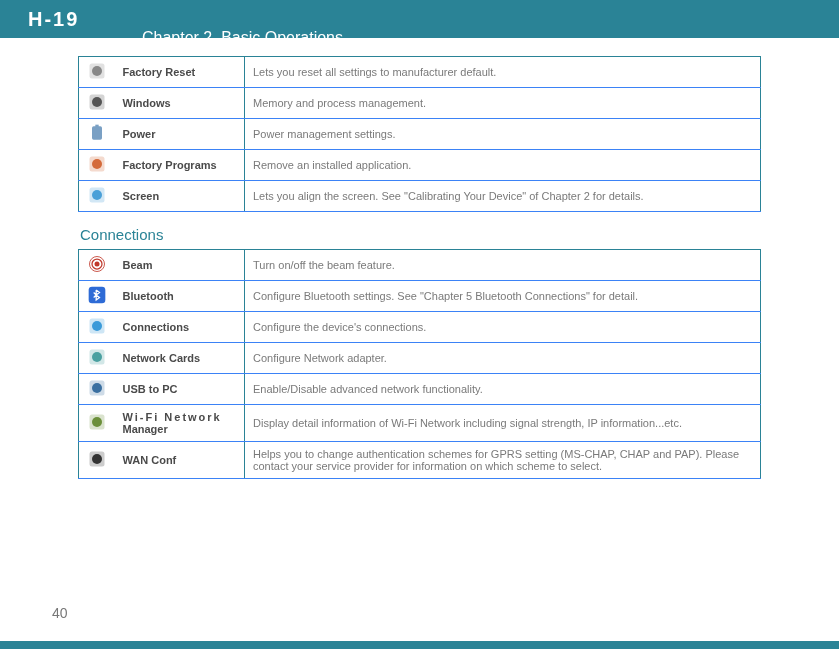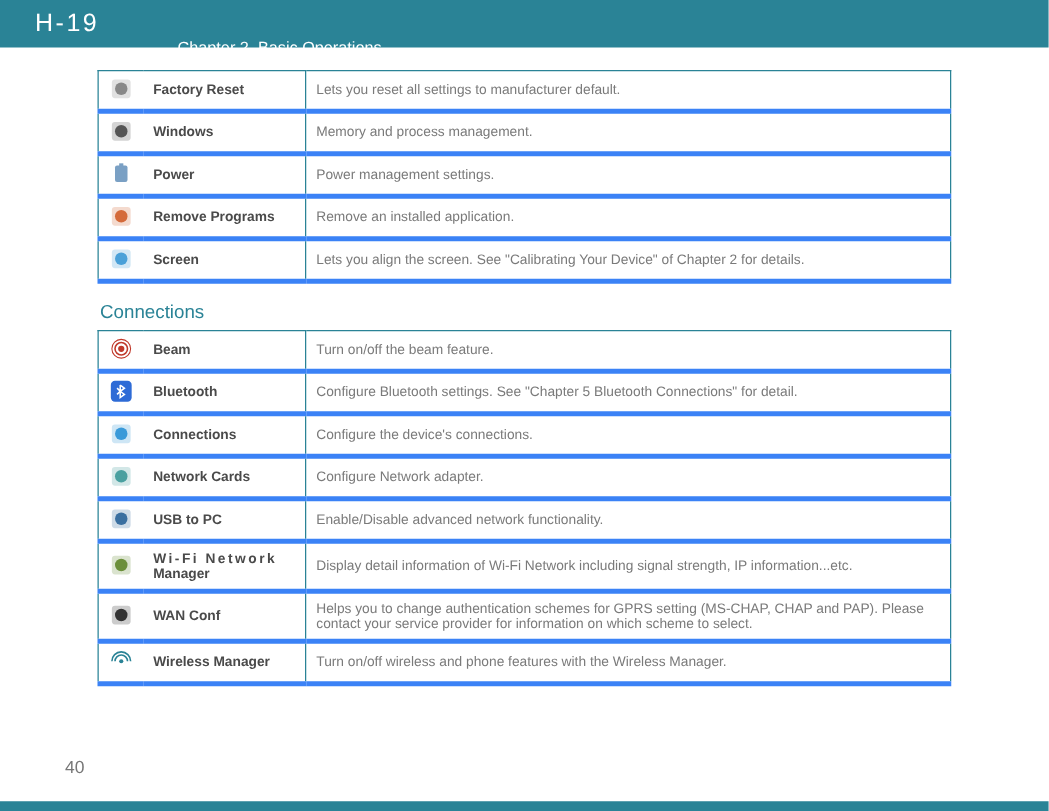--- a/index.html
+++ b/index.html
@@ -14,28 +14,28 @@
   .header-bar {
     background: #2a8396;
     height: 38px;
     width: 100%;
     display: flex;
     align-items: center;
     color: #fff;
   }
   .logo {
     font-family: Arial, sans-serif;
-    font-weight: normal;
+    font-weight: bold;
     font-size: 20px;
     letter-spacing: 2px;
     padding-left: 28px;
     width: 130px;
   }
   .chapter-title {
-    font-size: 13px;
+    font-size: 16px;
     font-weight: normal;
     padding-left: 12px;
     margin-top: 37px;
   }
   .content {
     padding: 18px 78px 0 78px;
   }
   .section-heading {
     color: #2a8396;
     font-size: 15px;
@@ -43,21 +43,21 @@
     margin: 14px 0 6px 2px;
   }
   table.settings {
     width: 100%;
     border-collapse: collapse;
     border: 1.5px solid #2a8396;
     table-layout: fixed;
   }
   table.settings td {
     border-top: 1px solid #2a8396;
-    border-bottom: 4px solid #3b82f6;
+    border-bottom: 1px solid #3b82f6;
     font-size: 11px;
     color: #666;
     padding: 6px 8px;
     vertical-align: middle;
   }
   table.settings tr:first-child td { border-top: none; }
   table.settings td.icon-cell {
     width: 36px;
     text-align: center;
     padding: 4px 2px;
@@ -135,21 +135,21 @@
                 <rect x="10" y="2" width="4" height="3" fill="#7aa0c4"></rect>
               </svg></span></td>
           <td class="name-cell">Power</td>
           <td class="desc-cell">Power management settings.</td>
         </tr>
         <tr>
           <td class="icon-cell"><span class="icon-box"><svg viewBox="0 0 24 24" width="20" height="20">
                 <rect x="3" y="3" width="18" height="18" rx="3" fill="#d46a3a" opacity="0.25"></rect>
                 <circle cx="12" cy="12" r="6" fill="#d46a3a"></circle>
               </svg></span></td>
-          <td class="name-cell">Remove Programs</td>
+          <td class="name-cell">Factory Programs</td>
           <td class="desc-cell">Remove an installed application.</td>
         </tr>
         <tr>
           <td class="icon-cell"><span class="icon-box"><svg viewBox="0 0 24 24" width="20" height="20">
                 <rect x="3" y="3" width="18" height="18" rx="3" fill="#4aa0d8" opacity="0.25"></rect>
                 <circle cx="12" cy="12" r="6" fill="#4aa0d8"></circle>
               </svg></span></td>
           <td class="name-cell">Screen</td>
           <td class="desc-cell">Lets you align the screen. See "Calibrating Your Device" of Chapter 2 for details.</td>
         </tr>
@@ -215,27 +215,19 @@
           <td class="desc-cell">Display detail information of Wi-Fi Network including signal strength, IP information...etc.</td>
         </tr>
         <tr>
           <td class="icon-cell"><span class="icon-box"><svg viewBox="0 0 24 24" width="20" height="20">
                 <rect x="3" y="3" width="18" height="18" rx="3" fill="#333" opacity="0.25"></rect>
                 <circle cx="12" cy="12" r="6" fill="#333"></circle>
               </svg></span></td>
           <td class="name-cell">WAN Conf</td>
           <td class="desc-cell">Helps you to change authentication schemes for GPRS setting (MS-CHAP, CHAP and PAP). Please contact your service provider for information on which scheme to select.</td>
         </tr>
-        <tr>
-          <td class="icon-cell"><span class="icon-box"><svg viewBox="0 0 24 24" width="20" height="20">
-                <circle cx="12" cy="12" r="2" fill="#2a8396"></circle>
-                <path d="M6 12a6 6 0 0 1 12 0 M3 12a9 9 0 0 1 18 0" stroke="#2a8396" stroke-width="1.5" fill="none"></path>
-              </svg></span></td>
-          <td class="name-cell">Wireless Manager</td>
-          <td class="desc-cell">Turn on/off wireless and phone features with the Wireless Manager.</td>
-        </tr>
       </tbody>
   </table>
 
 </div>
 
 <div class="page-number">40</div>
 <div class="footer-bar"></div>
 
 </body></html>

